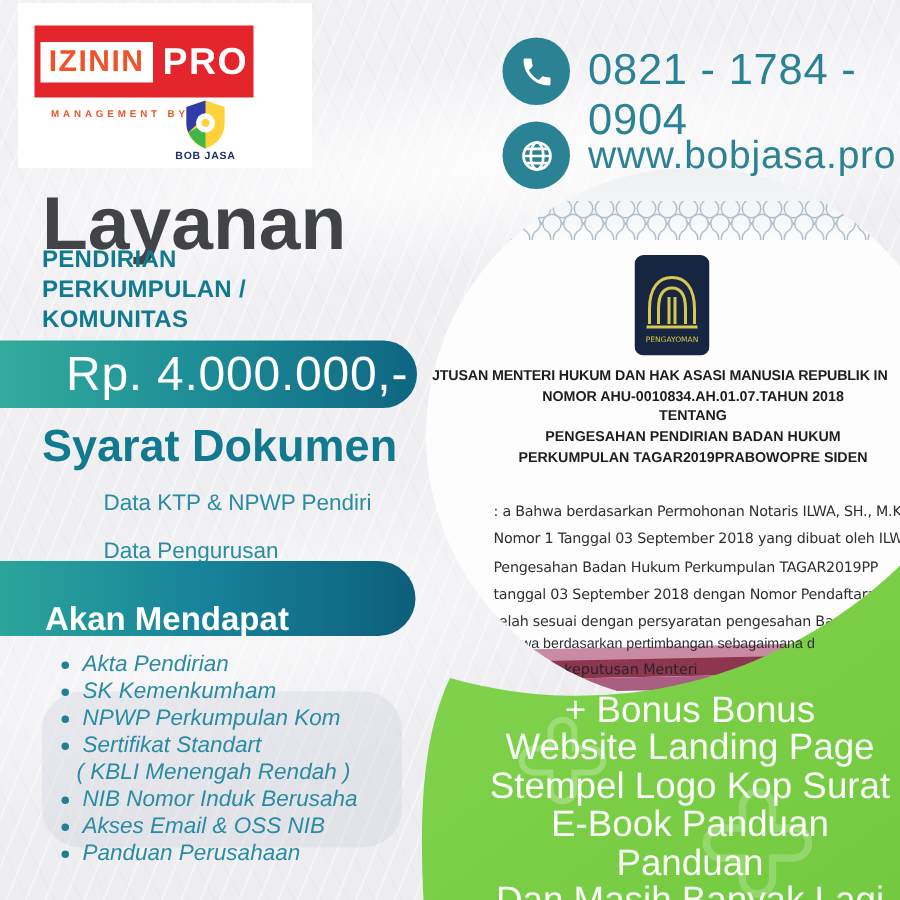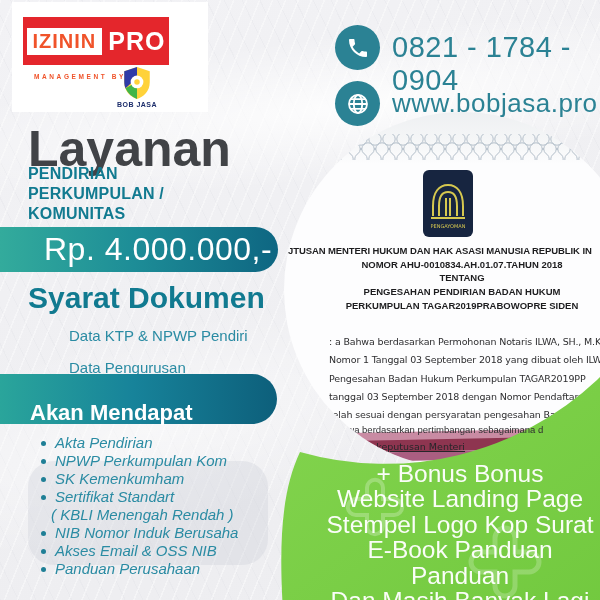--- a/index.html
+++ b/index.html
@@ -71,21 +71,21 @@
   .doc-body{position:absolute;left:45px;top:221px;width:400px;
     font-family:"DejaVu Sans",sans-serif;font-size:9.5px;line-height:18.3px;letter-spacing:-0.15px;
     color:#2e2e30;white-space:nowrap;}
   .band{position:absolute;transform:rotate(-1.2deg);}
   .band-1{left:50px;top:319px;width:222px;height:9px;background:#c98ba3;border-radius:5px;}
   .band-2{left:46px;top:327px;width:232px;height:12px;background:#8e3550;border-radius:6px;}
   .band-3{left:52px;top:339px;width:218px;height:9px;background:#aa5e81;border-radius:5px;}
   .doc-cut-1{position:absolute;left:58px;top:312px;font-family:Liberation Sans, sans-serif;
     font-size:9.5px;color:#2e2e30;white-space:nowrap;z-index:3;}
   .doc-cut-2{position:absolute;left:66px;top:329px;font-family:"DejaVu Sans",sans-serif;
-    font-size:9.5px;color:#26262a;white-space:nowrap;z-index:3;text-decoration:underline;}
+    font-size:9.5px;color:#26262a;white-space:nowrap;z-index:3;}
 
   
   .green-blob{position:absolute;left:0;top:0;width:600px;height:600px;pointer-events:none;}
   .clover{position:absolute;pointer-events:none;}
   .clover-1{left:330px;top:462px;}
   .clover-2{left:455px;top:512px;}
   .bonus{position:absolute;left:315px;top:461px;width:290px;text-align:center;
     color:rgba(255,255,255,.96);font-size:24.5px;line-height:25.4px;font-weight:400;}
 </style>
 </head>
@@ -229,22 +229,22 @@
     <div>Data KTP &amp; NPWP Pendiri</div>
     <div>Data Pengurusan</div>
   </div>
 
   <div class="akan-banner">
     <span class="akan-text">Akan Mendapat</span>
   </div>
 
   <div class="benefits">
       <div class="benefit-item benefit-item-0">Akta Pendirian</div>
+      <div class="benefit-item benefit-item-1">SK Kemenkumham</div>
       <div class="benefit-item benefit-item-2">NPWP Perkumpulan Kom</div>
-      <div class="benefit-item benefit-item-1">SK Kemenkumham</div>
       <div class="benefit-item benefit-item-4">
         <div class="li-text">Sertifikat Standart</div>
         <div class="li-sub">( KBLI Menengah Rendah )</div>
       </div>
       <div class="benefit-item benefit-item-3">NIB Nomor Induk Berusaha</div>
       <div class="benefit-item benefit-item-6">Akses Email &amp; OSS NIB</div>
       <div class="benefit-item benefit-item-7">Panduan Perusahaan</div>
     </div>
 
 </div>

